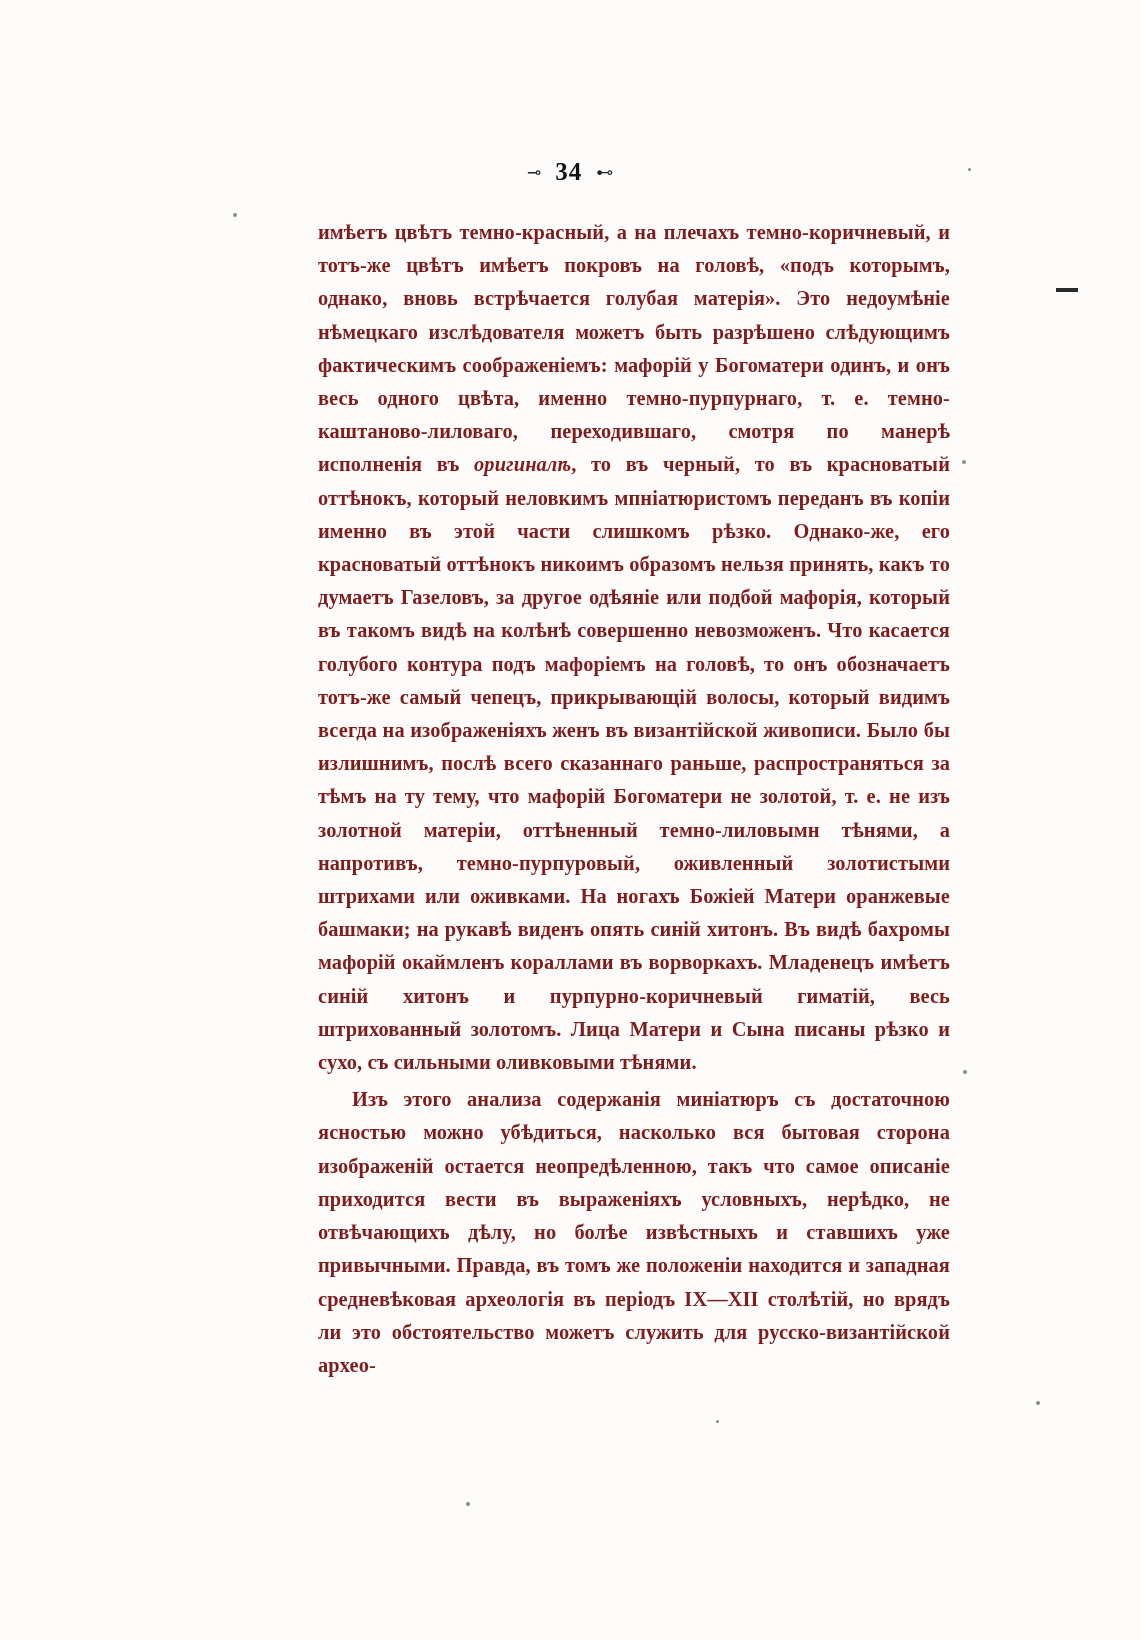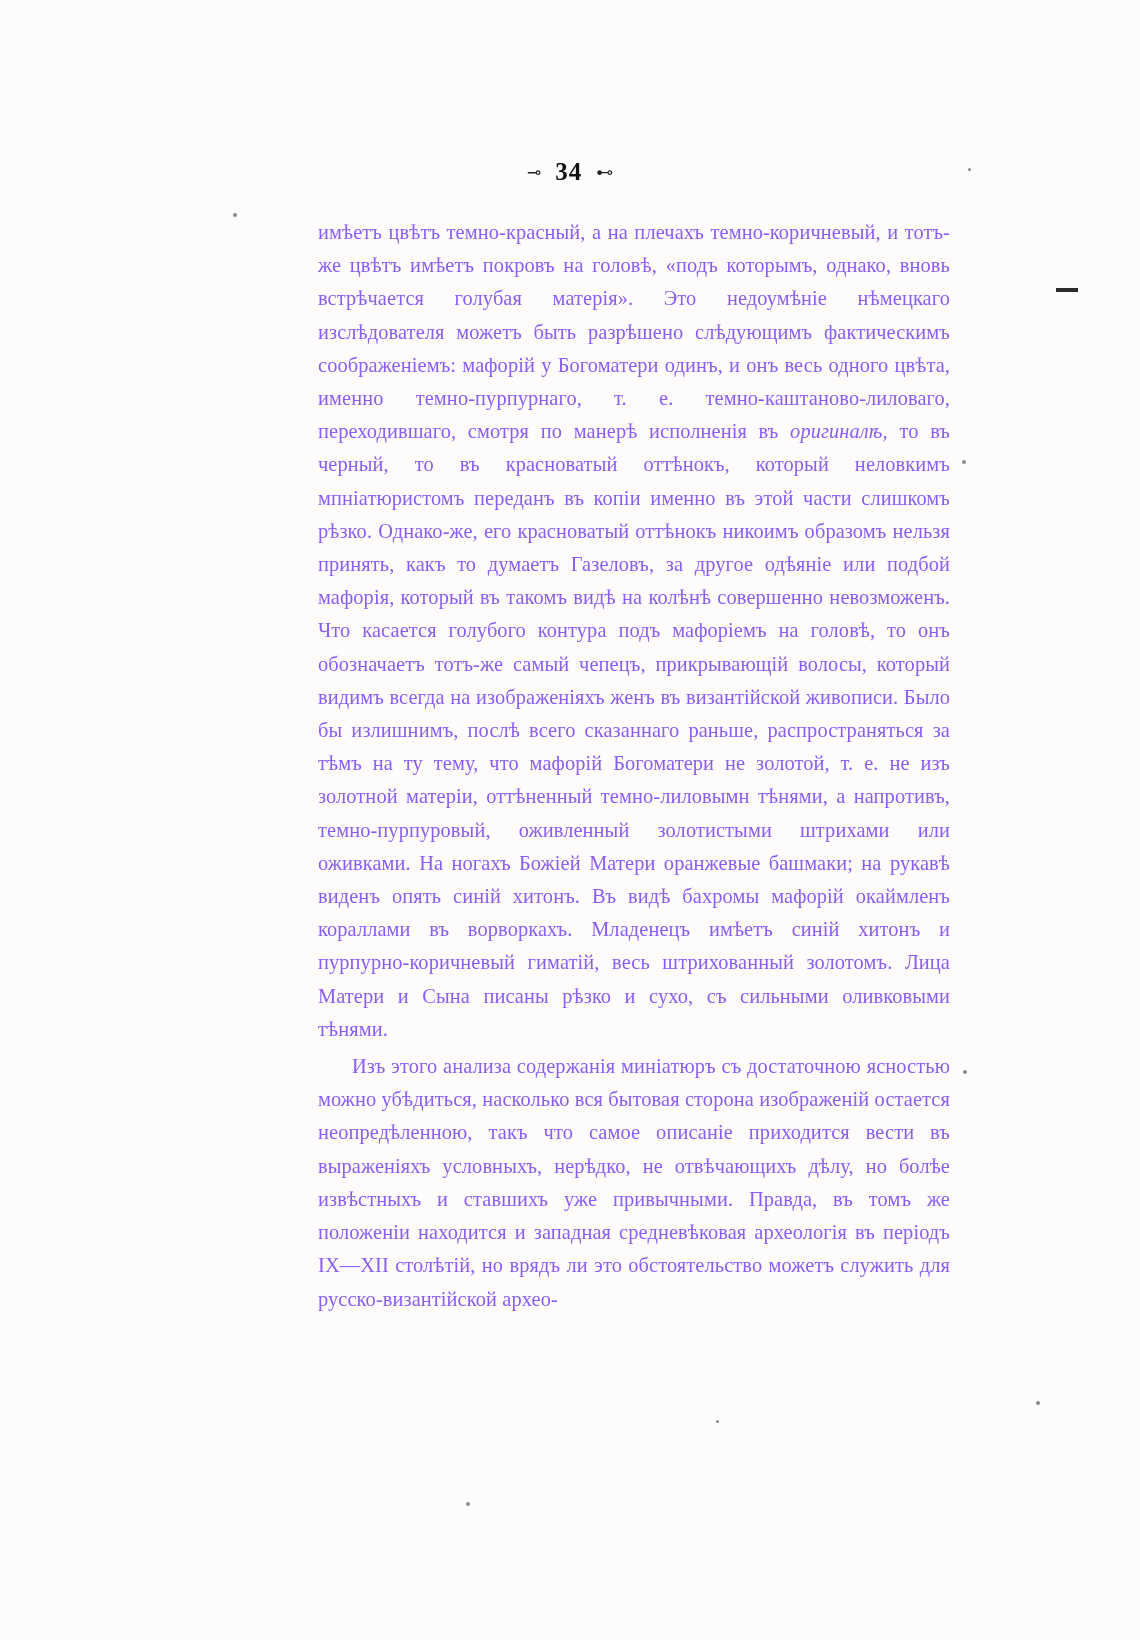--- a/index.html
+++ b/index.html
@@ -53,22 +53,22 @@
     left: 318px;
     top: 216px;
     width: 632px;
   }
   p {
     margin: 0;
     font-size: 20.4px;
     line-height: 33.2px;
     text-align: justify;
     text-justify: inter-word;
-    color: #8b5cf6;
-    font-weight: 400;
+    color: #7f1d1d;
+    font-weight: 700;
     letter-spacing: 0.1px;
   }
   p.indent {
     text-indent: 34px;
   }
   p + p {
     margin-top: 4px;
   }
   .italic {
     font-style: italic;

